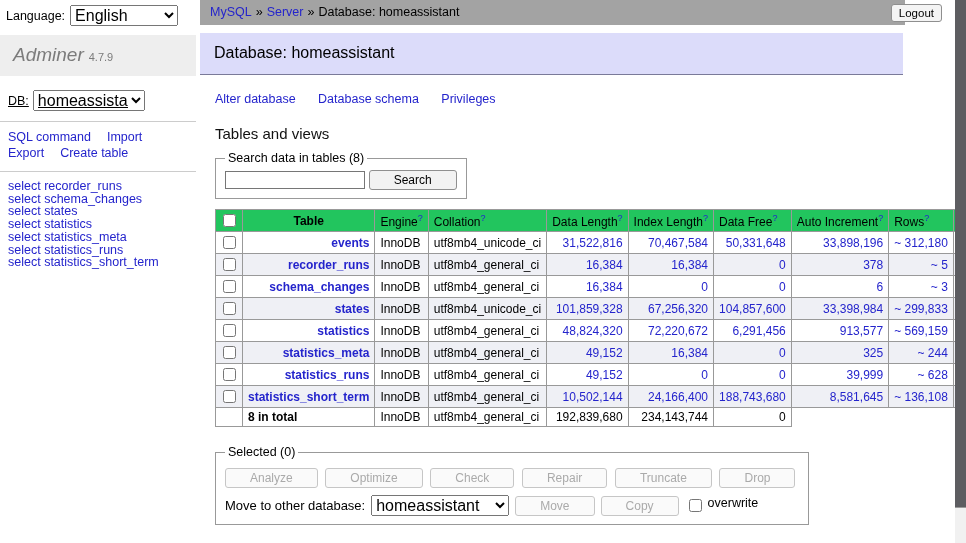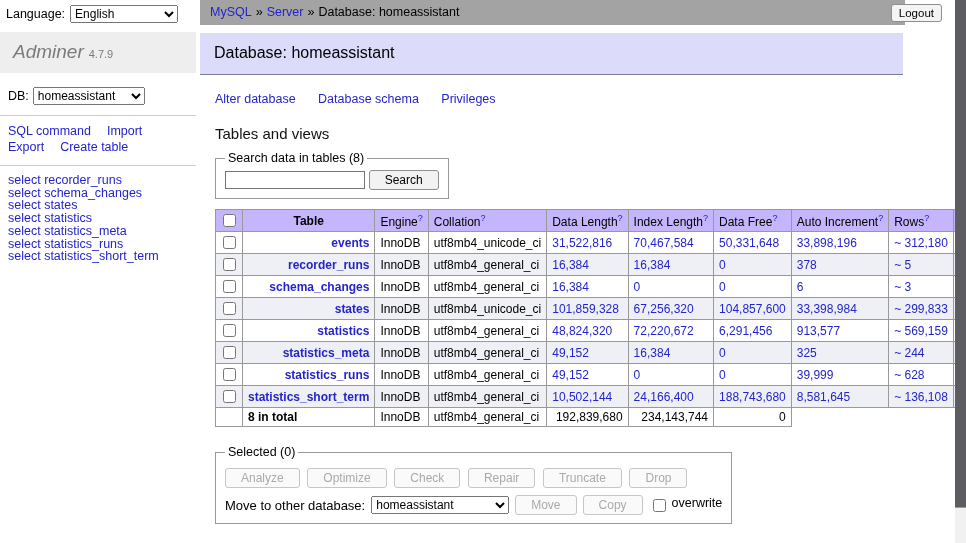--- a/index.html
+++ b/index.html
@@ -3,63 +3,63 @@
 <meta charset="utf-8">
 <style>
   * { box-sizing: border-box; }
   html,body { margin:0; padding:0; }
   body {
     width:966px; height:543px; position:relative; overflow:hidden;
     background:#fff; color:#000;
     font-family:"Liberation Sans","DejaVu Sans",sans-serif; font-size:13px;
   }
   a { color:#2424cc; text-decoration:none; cursor:pointer; }
-  select { font-size:12px; font-family:"Liberation Sans",sans-serif; }
+  select { font-size:16px; font-family:"Liberation Sans",sans-serif; }
   input[type=text] { font-size:12px; }
 
   
   #sidebar { position:absolute; left:0; top:0; width:196px; }
   .lang-row { padding:5px 0 0 6px; font-size:12.5px; display:flex; align-items:center; gap:5px; }
   .lang-row select { width:108px; }
   .logo-band { margin-top:9px; background:#eeeeee; padding:9px 0 10px 13px; }
   .app-name { font-style:italic; font-size:19px; color:#7b7b7b; }
   .app-version { font-size:11px; color:#7b7b7b; margin-left:5px; }
-  .db-row { margin:14px 0 0 8px; font-size:12.5px; display:flex; align-items:center; gap:4px; }
+  .db-row { margin:14px 0 0 8px; font-size:12.5px; display:flex; align-items:center; gap:4px;text-decoration:underline; }
   .db-row select { width:112px; }
   .side-hr { border:0; border-top:1px solid #ccc; margin:10px 0 0 0; }
   .side-actions { margin:7px 0 0 8px; width:180px; font-size:12.5px; line-height:16px; }
   .side-actions a { margin-right:16px; }
   .side-tables { margin:8px 0 0 8px; font-size:12.5px; }
   .side-tables a { display:block; line-height:12.7px; }
 
   
   #main { position:absolute; left:200px; top:0; width:712px; }
   .breadcrumb { background:#a3a3a3; width:705px; padding:5px 10px 6px; font-size:12.5px; }
   .breadcrumb .sep { color:#000; margin:0 4px; }
   .page-title { width:703px; margin-top:8px; background:#dcdcfa; border-bottom:1px solid #7a7a99;
                 padding:11px 14px 12px; font-size:16px; font-weight:normal; }
   .db-links { margin:17px 0 0 15px; font-size:12.5px; }
   .db-links a { margin-right:19px; }
   .section-h { margin:19px 0 0 15px; font-size:15px; font-weight:normal; color:#111; }
   fieldset { border:1px solid #999; margin:9px 0 0 15px; padding:5px 9px 8px; width:max-content; }
   legend { font-size:12.5px; padding:0 3px; }
   .search-input { width:140px; height:18px; border:1px solid #767676; background:#fff; }
   .btn { font-size:12px; font-family:"Liberation Sans",sans-serif; color:#000;
-         background:#f2f2f2; border:1px solid #8f8f8f; border-radius:3px; padding:2px 15px; cursor:pointer; }
+         background:#f2f2f2; border:1px solid #8f8f8f; border-radius:3px; padding:2px 24px; cursor:pointer; }
   .btn:disabled { color:#aaa; border-color:#c6c6c6; background:#fafafa; cursor:default; }
 
   table { border-collapse:collapse; margin:10px 0 0 15px; font-size:12px; }
   th,td { border:1px solid #999; padding:2px 5px; height:17px; white-space:nowrap; }
-  thead th,thead td { background:#c4b5fd; font-weight:normal; text-align:left;margin-left:28px; }
+  thead th,thead td { background:#22c55e; font-weight:normal; text-align:left;margin-left:28px; }
   thead th.tbl-col { font-weight:bold; text-align:center; }
   sup a { font-size:9px; }
   td.chk, th.chk { width:20px; text-align:center; padding:1px 3px; }
   .tname a { font-weight:bold; }
   td.num { text-align:right; }
-  td.num a { display:block; text-align:left; }
+  td.num a { display:block; text-align:right; }
   tr.odd td, tr.odd th.tname { background:#eff0f5; }
   th.tname { font-weight:normal; text-align:right; background:transparent; }
   tfoot td { font-weight:normal; }
   tfoot td.total-label { font-weight:bold; }
   tfoot td.num { color:#000; }
   .col-table{min-width:118px} .col-engine{min-width:42px} .col-coll{min-width:94px}
   .col-dlen{min-width:66px} .col-ilen{min-width:69px} .col-dfree{min-width:64px}
   .col-ai{min-width:74px} .col-rows{min-width:60px} .col-comment{min-width:55px}
 
   .sel-buttons { margin:4px 0 7px; }

